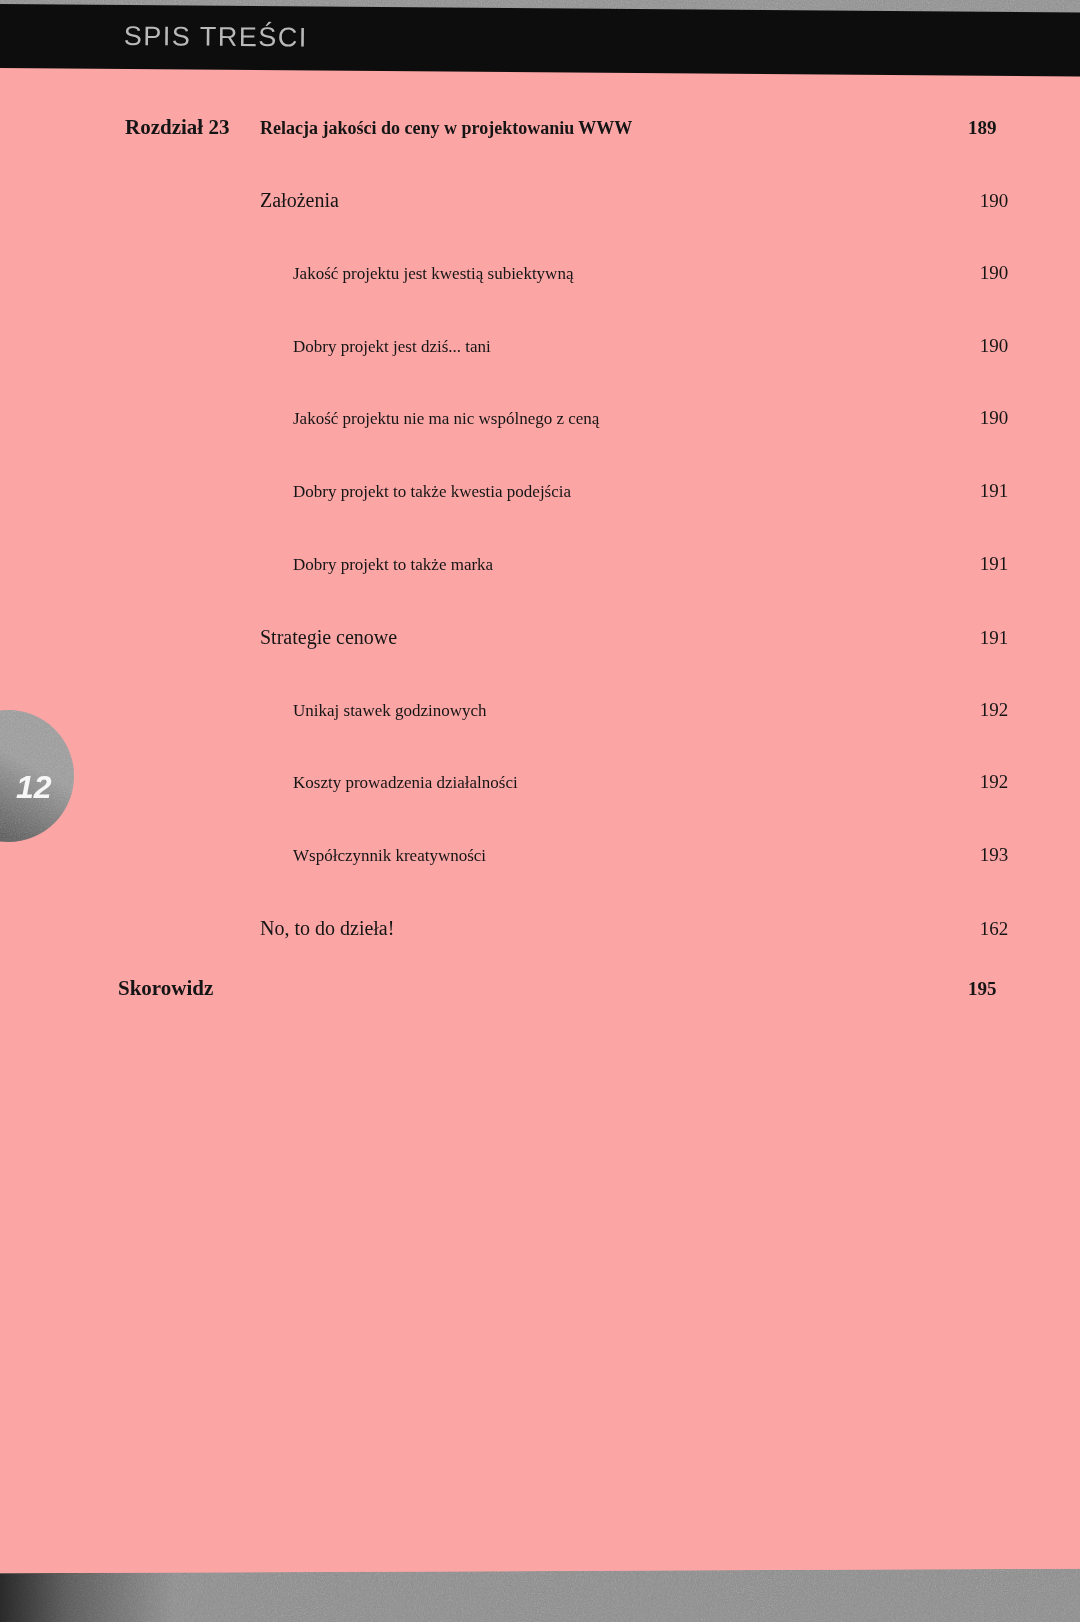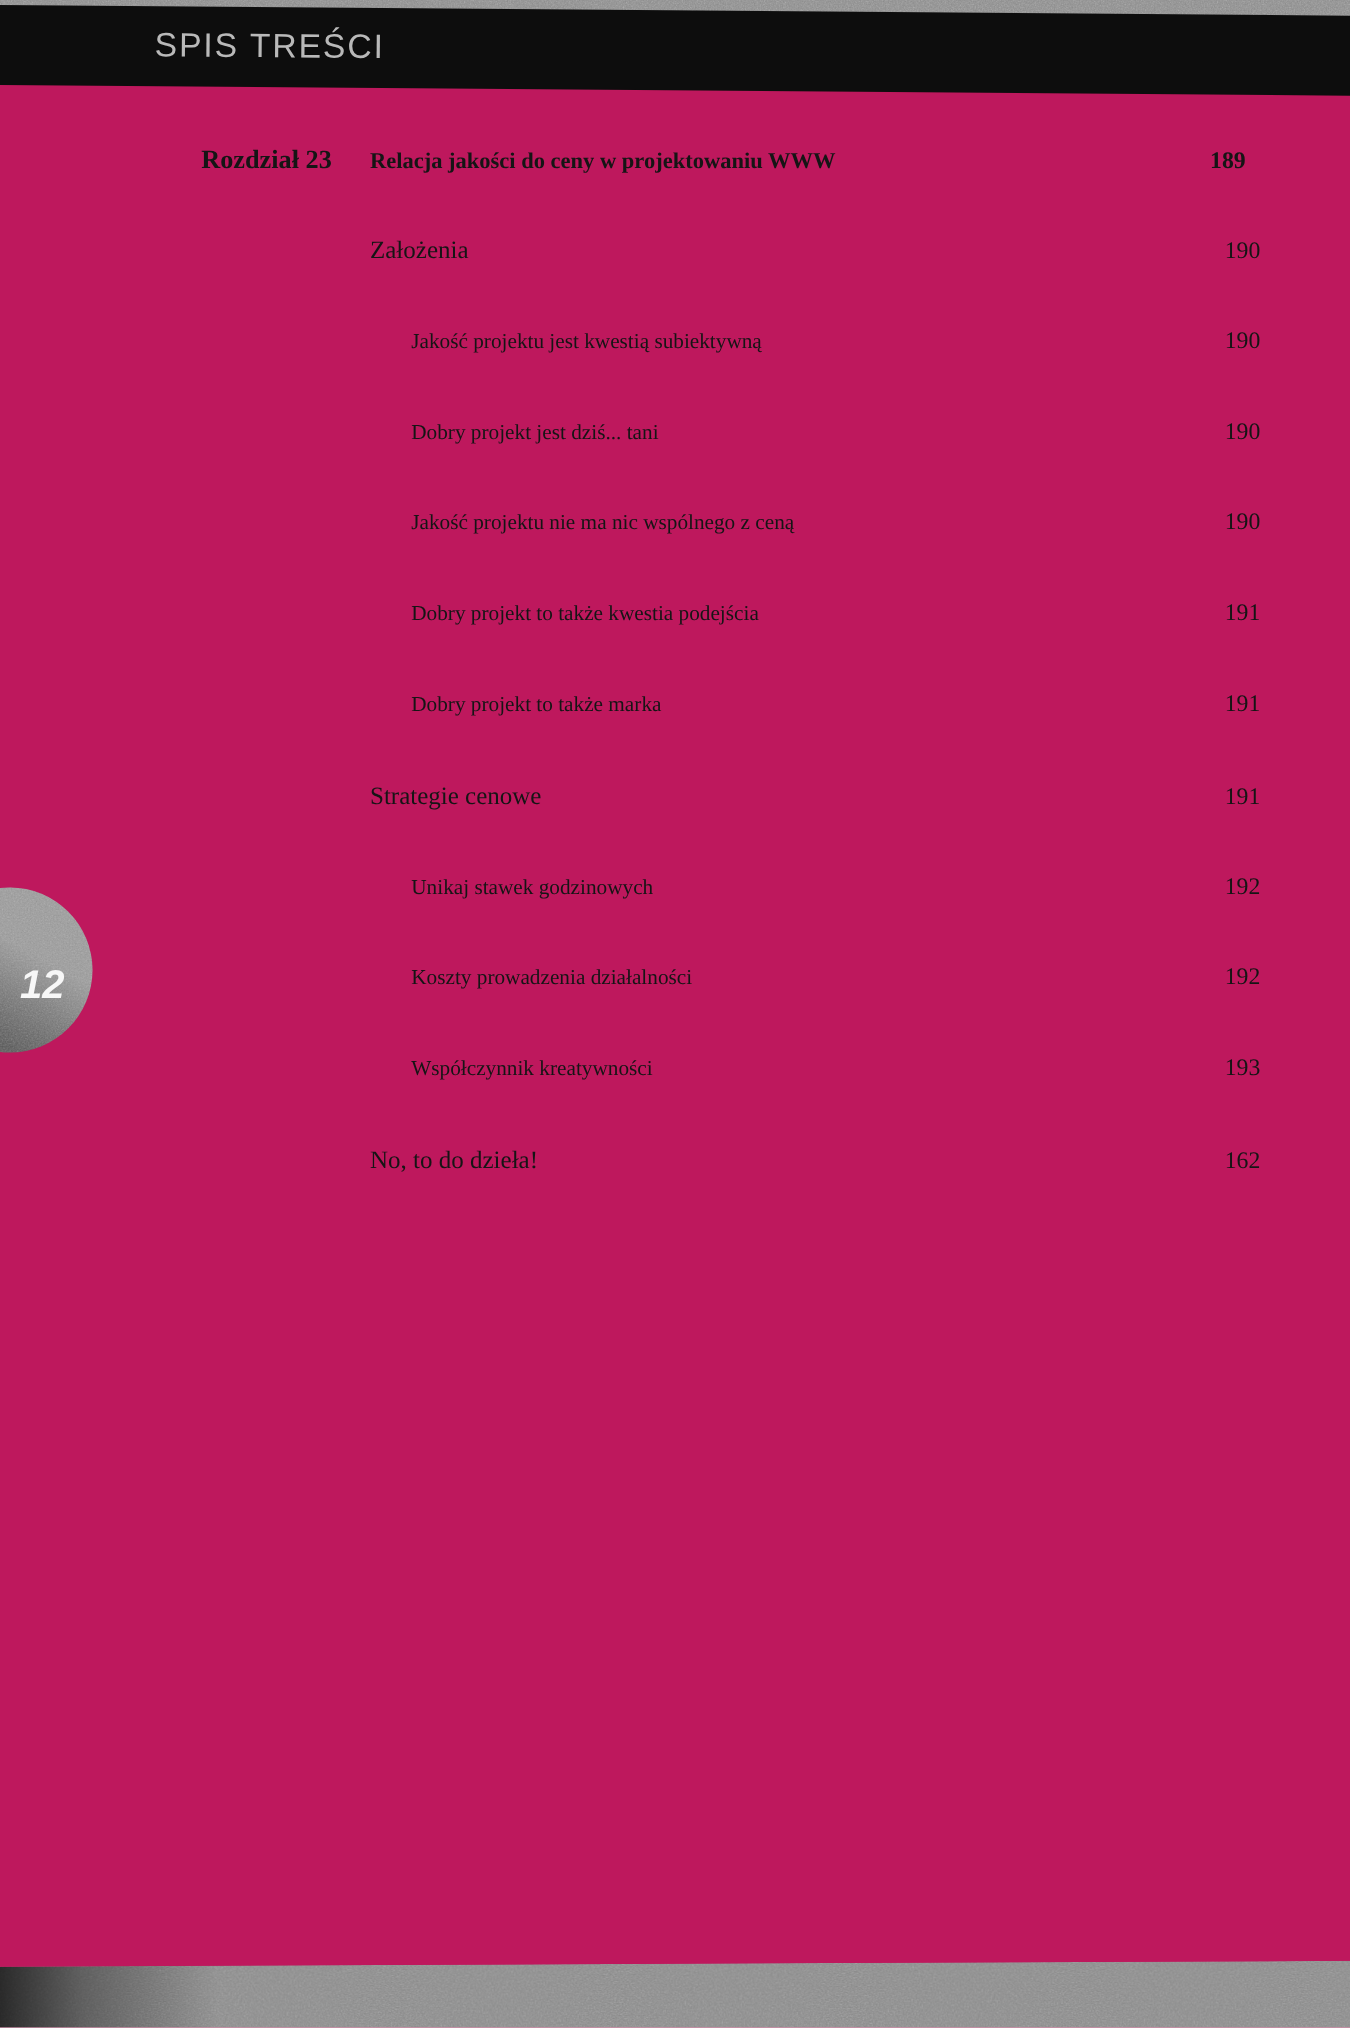--- a/index.html
+++ b/index.html
@@ -1,20 +1,20 @@
 <!DOCTYPE html>
 <html><head>
 <meta charset="utf-8">
 <style>
   html, body { margin: 0; padding: 0; background: #e8e8e8; }
   .page {
     position: relative;
     width: 1080px;
     height: 1622px;
-    background: #be185d;
+    background: #fca5a5;
     overflow: hidden;
     font-family: "Liberation Serif", serif;
     color: #151515;
   }
 
   
   .top-strip {
     position: absolute;
     top: 0; left: 0;
     width: 1080px; height: 26px;
@@ -46,21 +46,20 @@
   .content {
     position: absolute;
     top: 112px; left: 0;
     width: 1080px;
     z-index: 3;
   }
   .row {
     display: flex;
     align-items: baseline;
     padding-right: 60px;
-    padding-left: 36px;
   }
   .chapter-row { height: 30px; line-height: 30px; }
   .ch-label {
     margin-left: 125px;
     width: 135px;
     flex: 0 0 135px;
     font-weight: bold;
     font-size: 21px;
   }
   .ch-title { flex: 1; font-weight: bold; font-size: 18px; }
@@ -163,20 +162,24 @@
         <div class="row toc-row lvl2">
           <span class="toc-text">Współczynnik kreatywności</span>
           <span class="toc-page">193</span>
         </div>
         <div class="row toc-row lvl1">
           <span class="toc-text">No, to do dzieła!</span>
           <span class="toc-page">162</span>
         </div>
       </div>
 
+    <div class="row index-row">
+      <span class="idx-label">Skorowidz</span>
+      <span class="idx-page">195</span>
+    </div>
 
   </div>
 
   <div class="page-badge">
     <svg class="badge-svg" width="140" height="140" viewBox="0 0 140 140" aria-hidden="true">
       <defs>
         <linearGradient id="badge-grad" x1="0.75" y1="0.05" x2="0.25" y2="0.95">
           <stop offset="0.35" stop-color="#9d9d9d"></stop>
           <stop offset="0.62" stop-color="#7a7a7a"></stop>
           <stop offset="0.9" stop-color="#585858"></stop>

